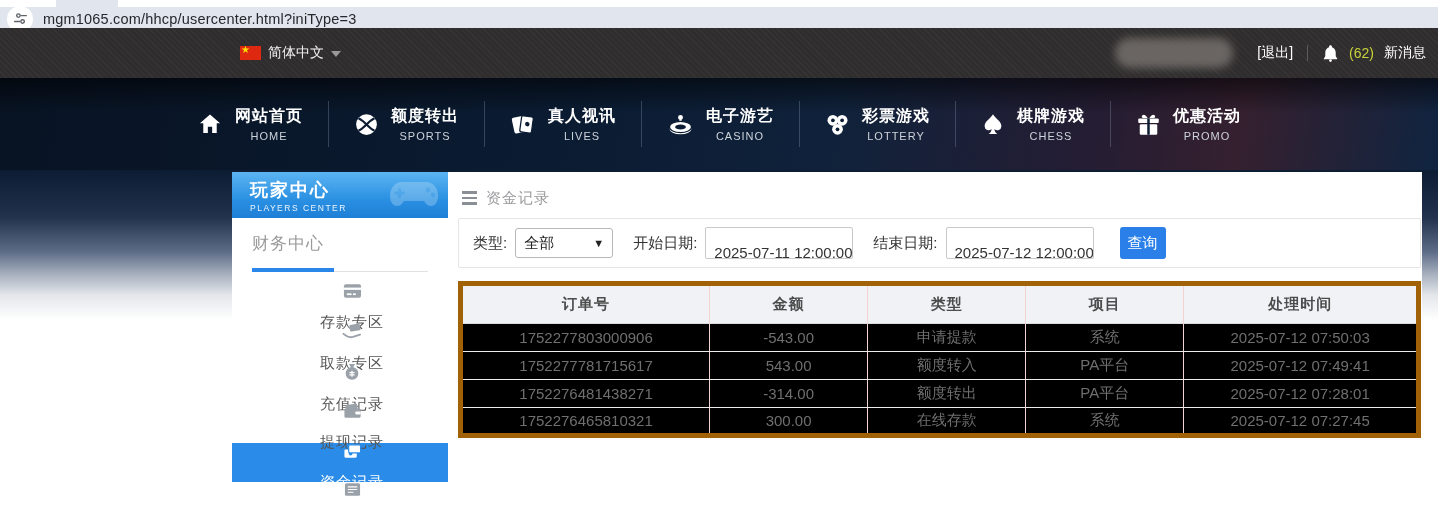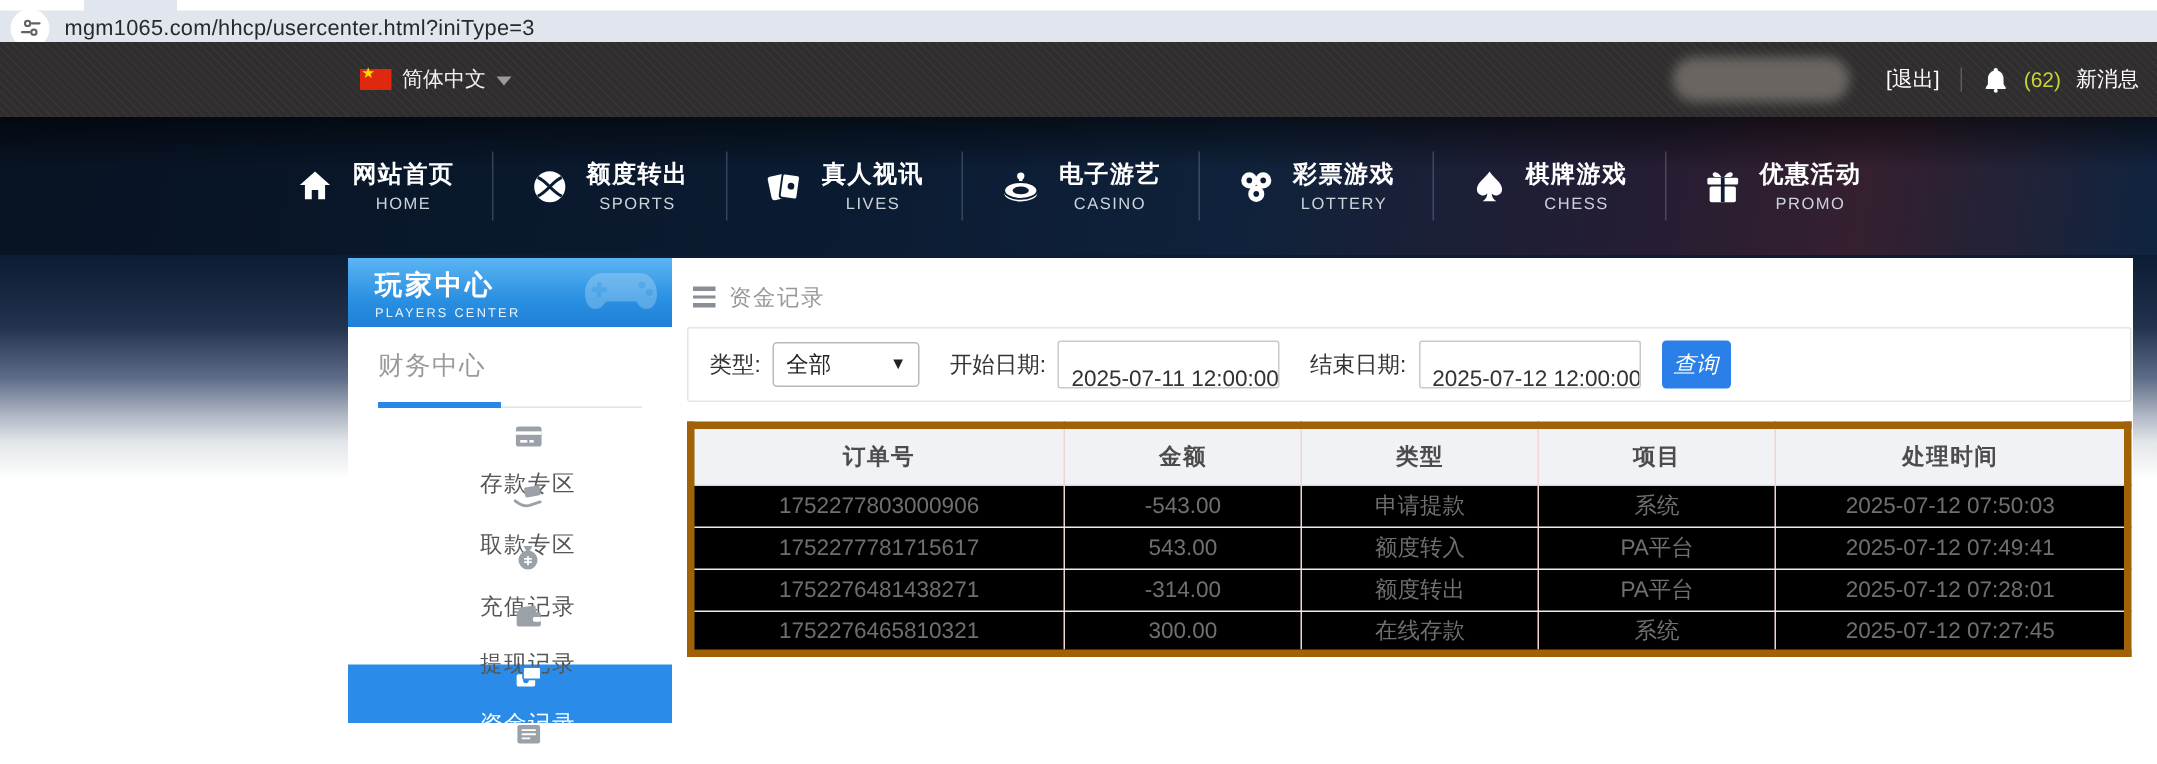--- a/index.html
+++ b/index.html
@@ -80,22 +80,22 @@
   .filter-panel { margin-top:8px; height:50px; border:1px solid #e5e5e5; border-radius:2px; background:#fff;
     display:flex; align-items:center; padding-left:14px; gap:8px; }
   .filter-label { font-size:15px; color:#333; }
   .type-select { width:98px; height:30px; border:1px solid #b9b9b9; border-radius:3px; background:#fff;
     display:flex; align-items:center; padding:0 8px; cursor:pointer; }
   .type-select .sel-text { font-size:15px; color:#222; flex:1; }
   .type-select .sel-caret { font-size:11px; color:#222; }
   .date-input { width:148px; height:32px; border:1px solid #c9c9c9; border-radius:2px; font-size:15px; color:#333;
     padding:18px 0 0 8px; font-family:"Liberation Sans","DejaVu Sans",sans-serif; background:#fff; }
   .gap-sm { width:4px; }
-  .search-btn { margin-left:6px; width:46px; height:32px; background:#2a80e8; color:#fff; border:none; border-radius:3px;
-    font-size:15px; cursor:pointer; font-family:inherit;font-style:italic; }
+  .search-btn { margin-left:18px; width:46px; height:32px; background:#2a80e8; color:#fff; border:none; border-radius:3px;
+    font-size:15px; cursor:pointer; font-family:inherit; }
 
   .records-table { margin-top:13px; width:100%; border-collapse:collapse; border:5px solid #a16207; }
   .records-table th { height:40px; background:#f0f2f6; font-size:15px; font-weight:bold; color:#4c4c4c;
     border-right:1px solid #f3d2d2; border-bottom:1px solid #d9dbdf; text-align:center; letter-spacing:1px; }
   .records-table td { height:28px; font-size:15px; color:#6f6f6f; text-align:center;
     border-right:1px solid #f3d2d2; border-bottom:1px solid #ececec; background:#000000; }
   .records-table th:last-child, .records-table td:last-child { border-right:none; }
 </style>
 </head>
 <body>

